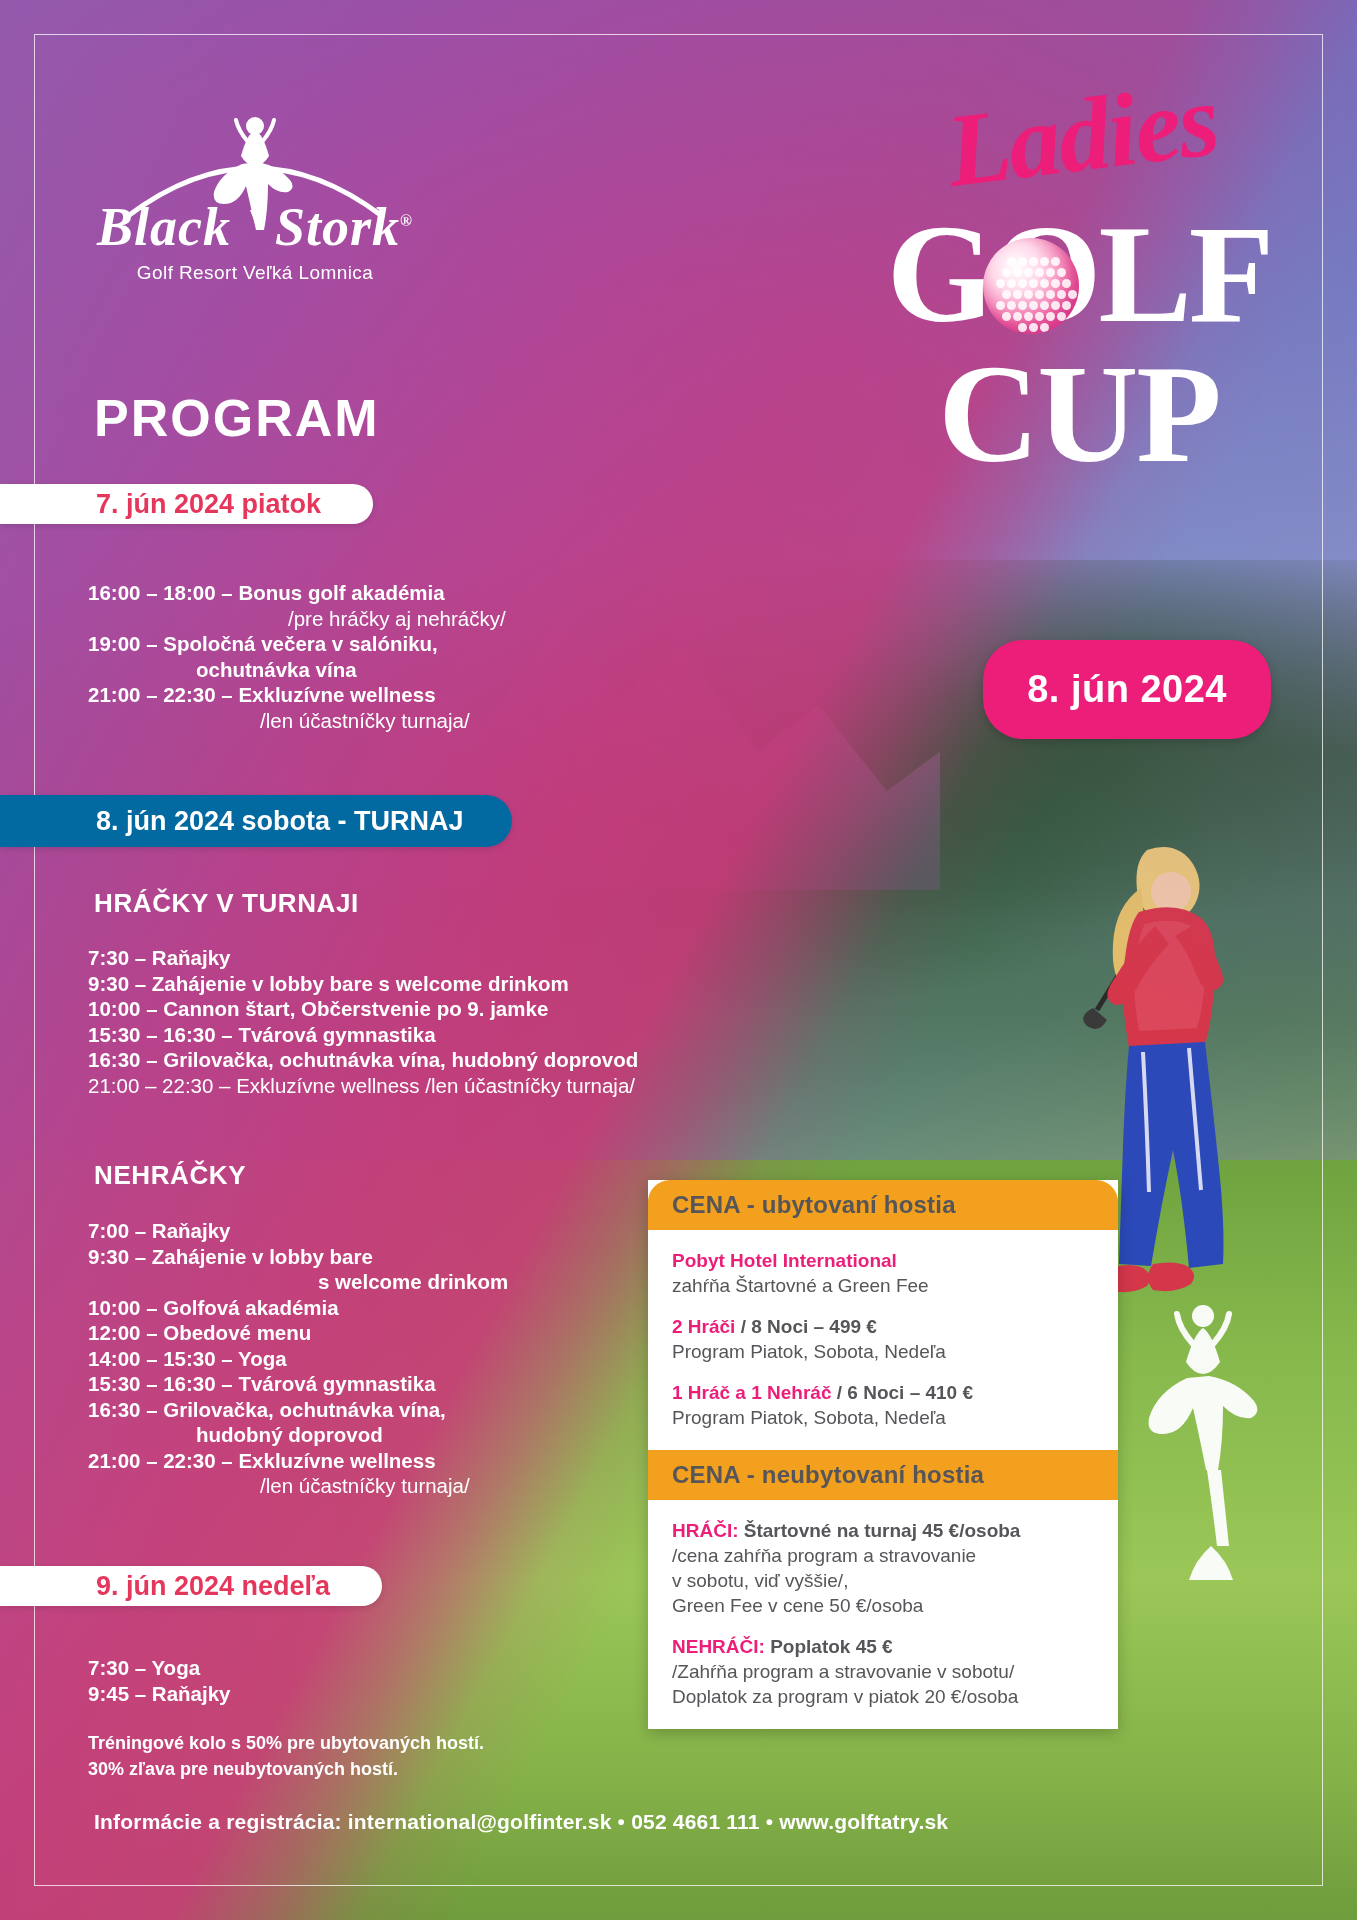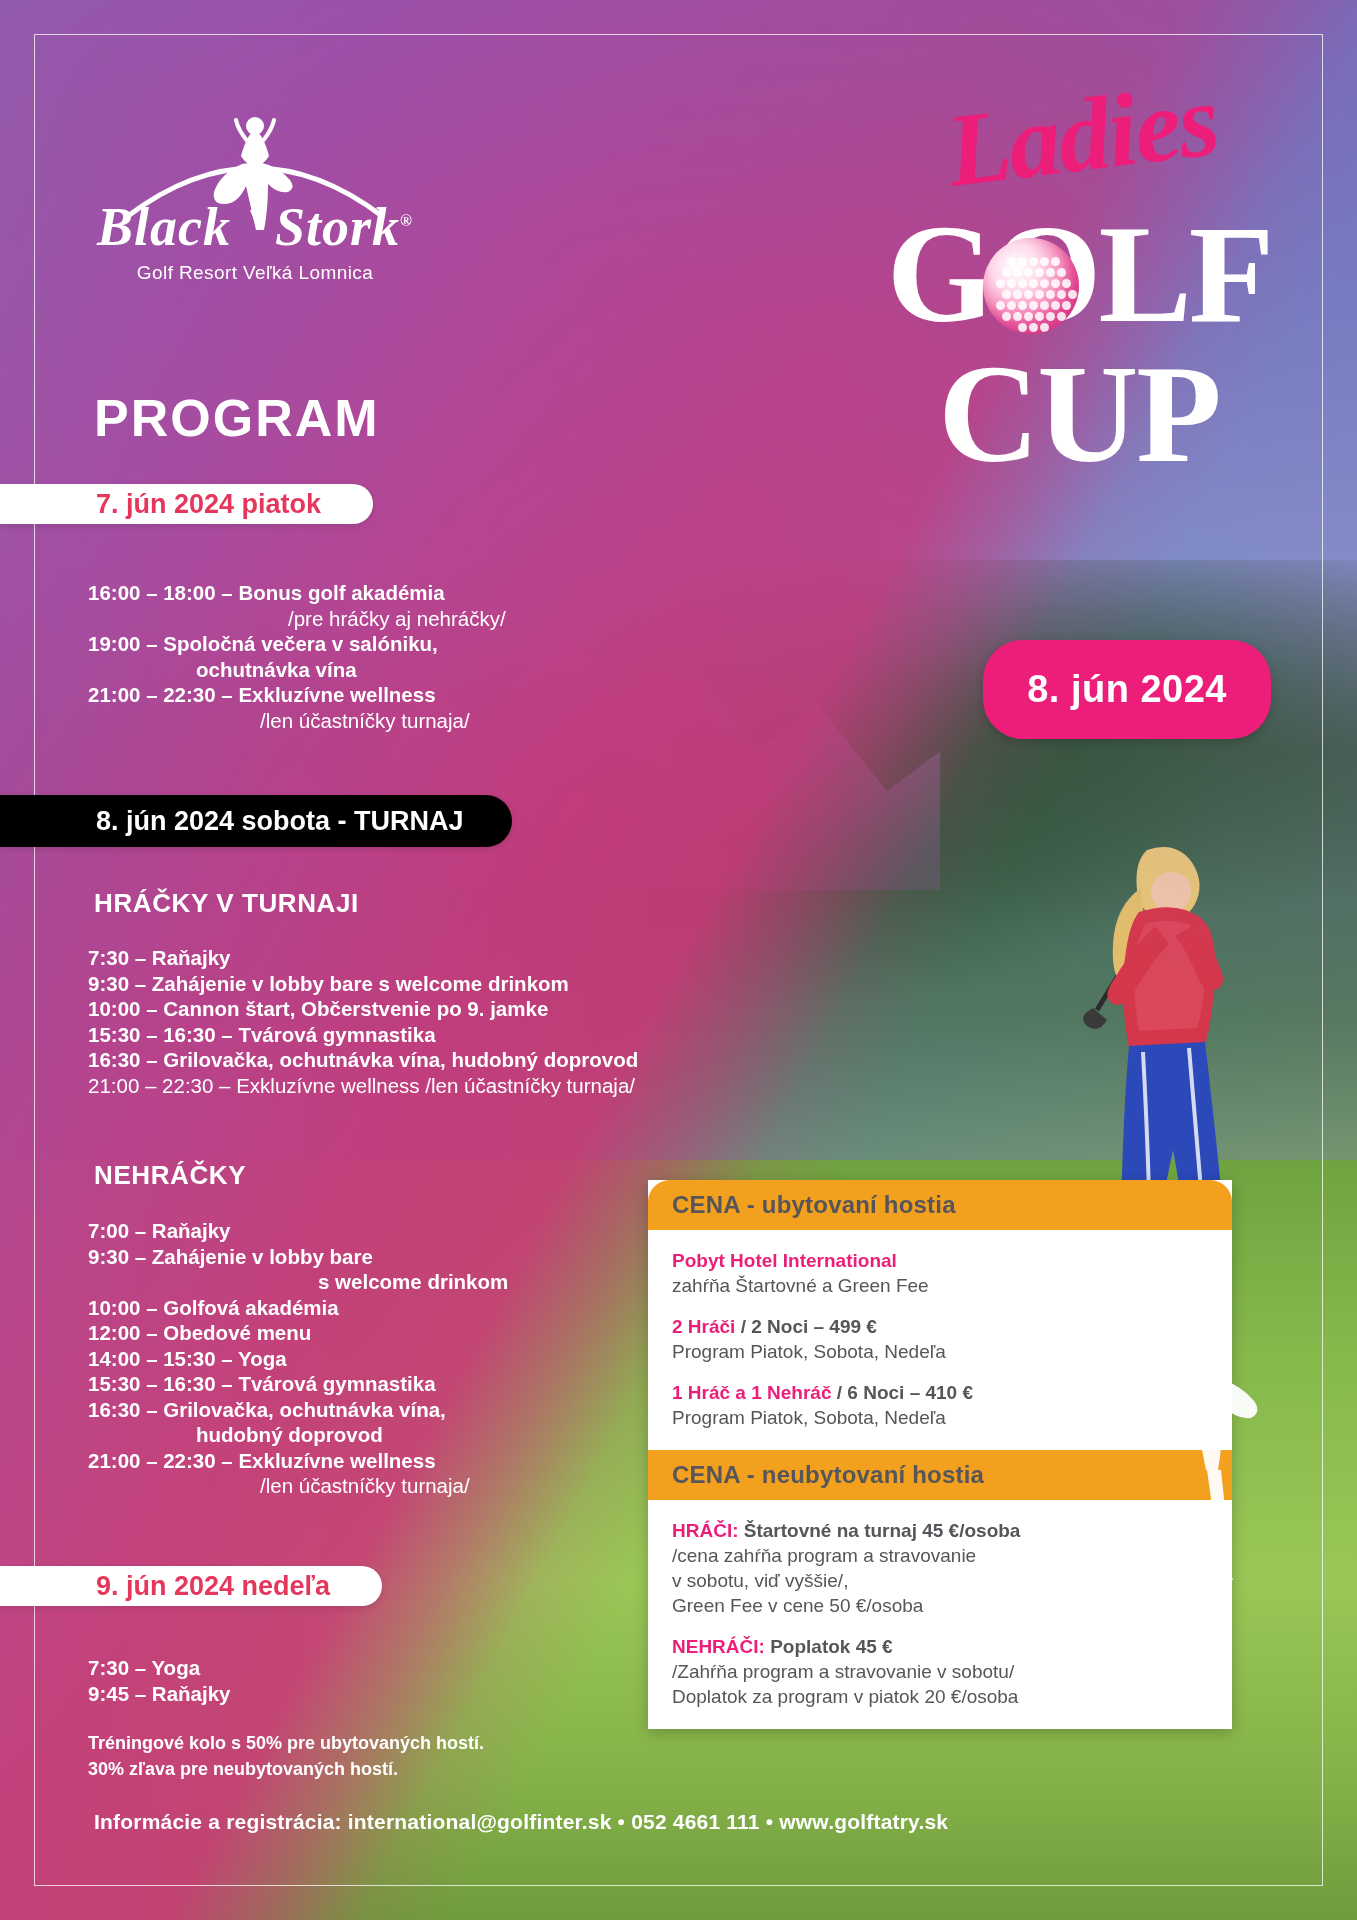--- a/index.html
+++ b/index.html
@@ -75,21 +75,21 @@
     font-size:52px;font-weight:700;letter-spacing:2px;
   }
   
   .pill-white{
     position:absolute;left:0;background:#fff;border-radius:0 44px 44px 0;
     height:40px;display:flex;align-items:center;padding-left:96px;padding-right:52px;
     color:#e5365c;font-size:27px;font-weight:700;
     box-shadow:0 2px 6px rgba(0,0,0,.12);
   }
   .pill-orange{
-    position:absolute;left:0;background:#000000;border-radius:0 34px 34px 0;
+    position:absolute;left:0;background:#0369a1;border-radius:0 34px 34px 0;
     height:52px;display:flex;align-items:center;padding-left:96px;padding-right:48px;
     color:#fff;font-size:27px;font-weight:700;
     box-shadow:0 2px 6px rgba(0,0,0,.12);
   }
   
   .sched{position:absolute;color:#fff;}
   .sched .row{font-size:20.5px;line-height:25.5px;font-weight:700;white-space:nowrap;}
   .sched .row.ind{padding-left:200px;}
   .sched .row.ind2{padding-left:108px;}
   .sched .row.ind3{padding-left:172px;}
@@ -123,21 +123,21 @@
   }
   .dimples{position:absolute;inset:0;border-radius:50%;overflow:hidden;}
   .dimples i{position:absolute;width:9px;height:9px;border-radius:50%;background:rgba(255,255,255,.85);}
   .datebadge{
     position:absolute;right:86px;top:640px;background:#ec1e79;border-radius:40px;
     padding:28px 44px;color:#fff;font-size:38px;font-weight:700;letter-spacing:.5px;
     box-shadow:0 3px 10px rgba(0,0,0,.18);
   }
   
   .pricecard{
-    position:absolute;left:648px;top:1180px;width:584px;
+    position:absolute;left:648px;top:1180px;width:470px;
     background:#fff;box-shadow:0 4px 14px rgba(0,0,0,.22);
   }
   .price-head{
     background:#f2a01e;color:#56565a;font-size:24px;font-weight:700;
     padding:11px 0 11px 24px;border-radius:22px 22px 0 0;letter-spacing:.2px;
   }
   .price-head.second{border-radius:0;}
   .price-body{padding:18px 24px 20px 24px;color:#56565a;font-size:19px;line-height:25px;}
   .price-body .mg{color:#ec1e79;font-weight:700;}
   .price-body .bk{color:#56565a;font-weight:700;}
@@ -321,21 +321,21 @@
 
   <div class="pricecard">
 
     <div class="price-head">CENA - ubytovaní hostia</div>
     <div class="price-body">
       <p>
         <span class="mg">Pobyt Hotel International</span><br>
         <span>zahŕňa Štartovné a Green Fee</span>
       </p>
       <p>
-        <span class="mg">2 Hráči</span><span class="bk"> / 2 Noci – 499 €</span><br>
+        <span class="mg">2 Hráči</span><span class="bk"> / 8 Noci – 499 €</span><br>
         <span>Program Piatok, Sobota, Nedeľa</span>
       </p>
       <p>
         <span class="mg">1 Hráč a 1 Nehráč</span><span class="bk"> / 6 Noci – 410 €</span><br>
         <span>Program Piatok, Sobota, Nedeľa</span>
       </p>
     </div>
 
     <div class="price-head second">CENA - neubytovaní hostia</div>
     <div class="price-body">

